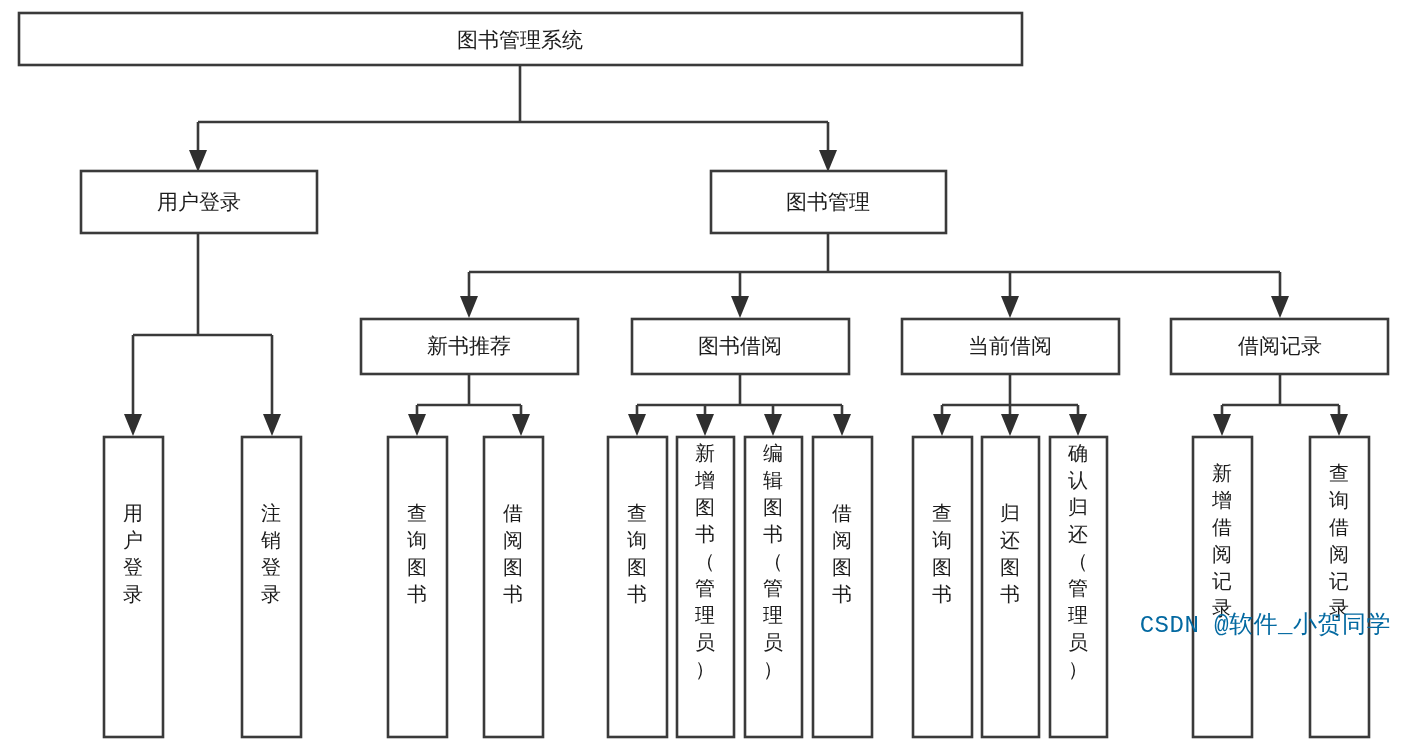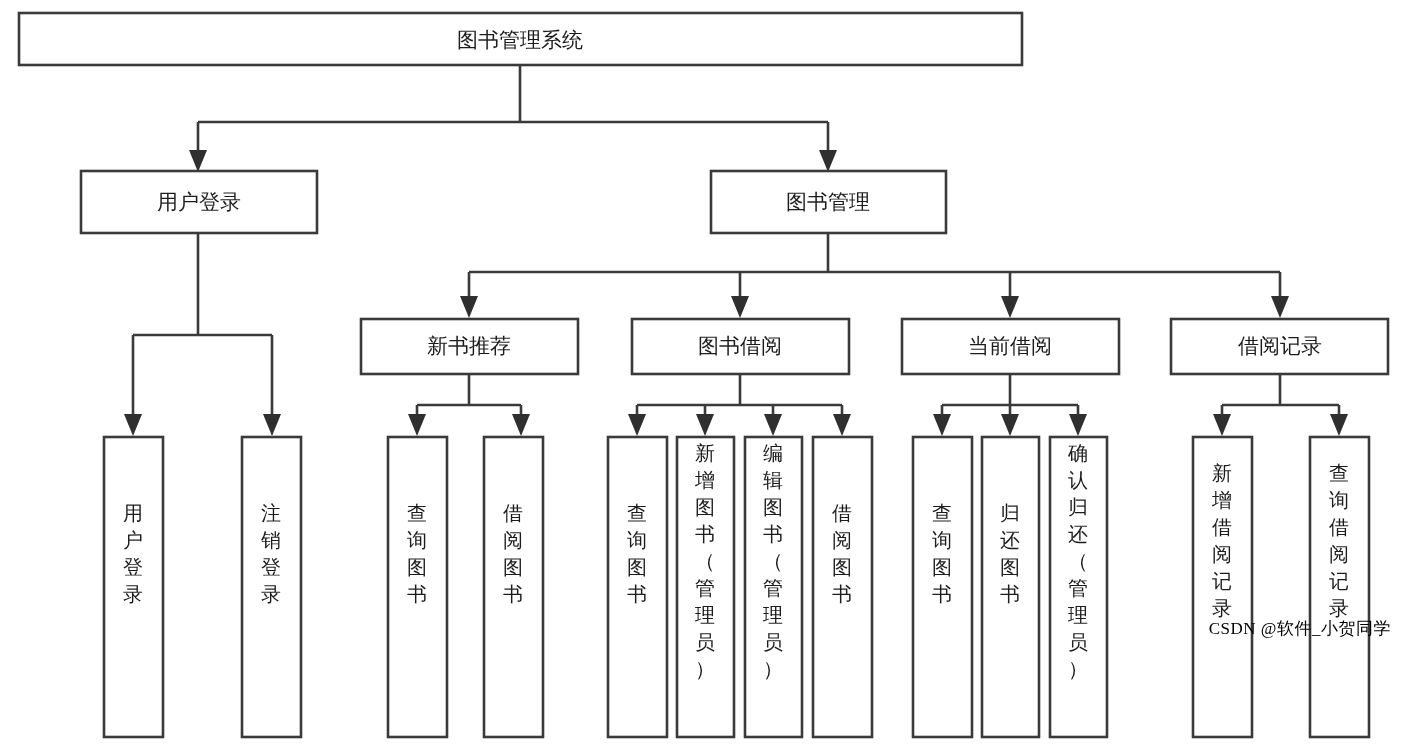--- a/index.html
+++ b/index.html
@@ -53,23 +53,23 @@
   .node-label-v {
     font-family: "Liberation Sans", "DejaVu Sans", sans-serif;
     font-size: 20px;
     fill: #1c1c1c;
     text-anchor: middle;
   }
   .watermark {
     position: absolute;
     right: 14px;
     bottom: 6px;
-    font-family: Liberation Serif, serif;
-    font-size: 17px;
-    color: #000000;
+    font-family: Liberation Mono, monospace;
+    font-size: 24px;
+    color: #0369a1;
     letter-spacing: 0.5px;
     white-space: nowrap;
     pointer-events: none;
     user-select: none;
   }
 </style>
 </head>
 <body>
 
 <div id="diagram-root">

